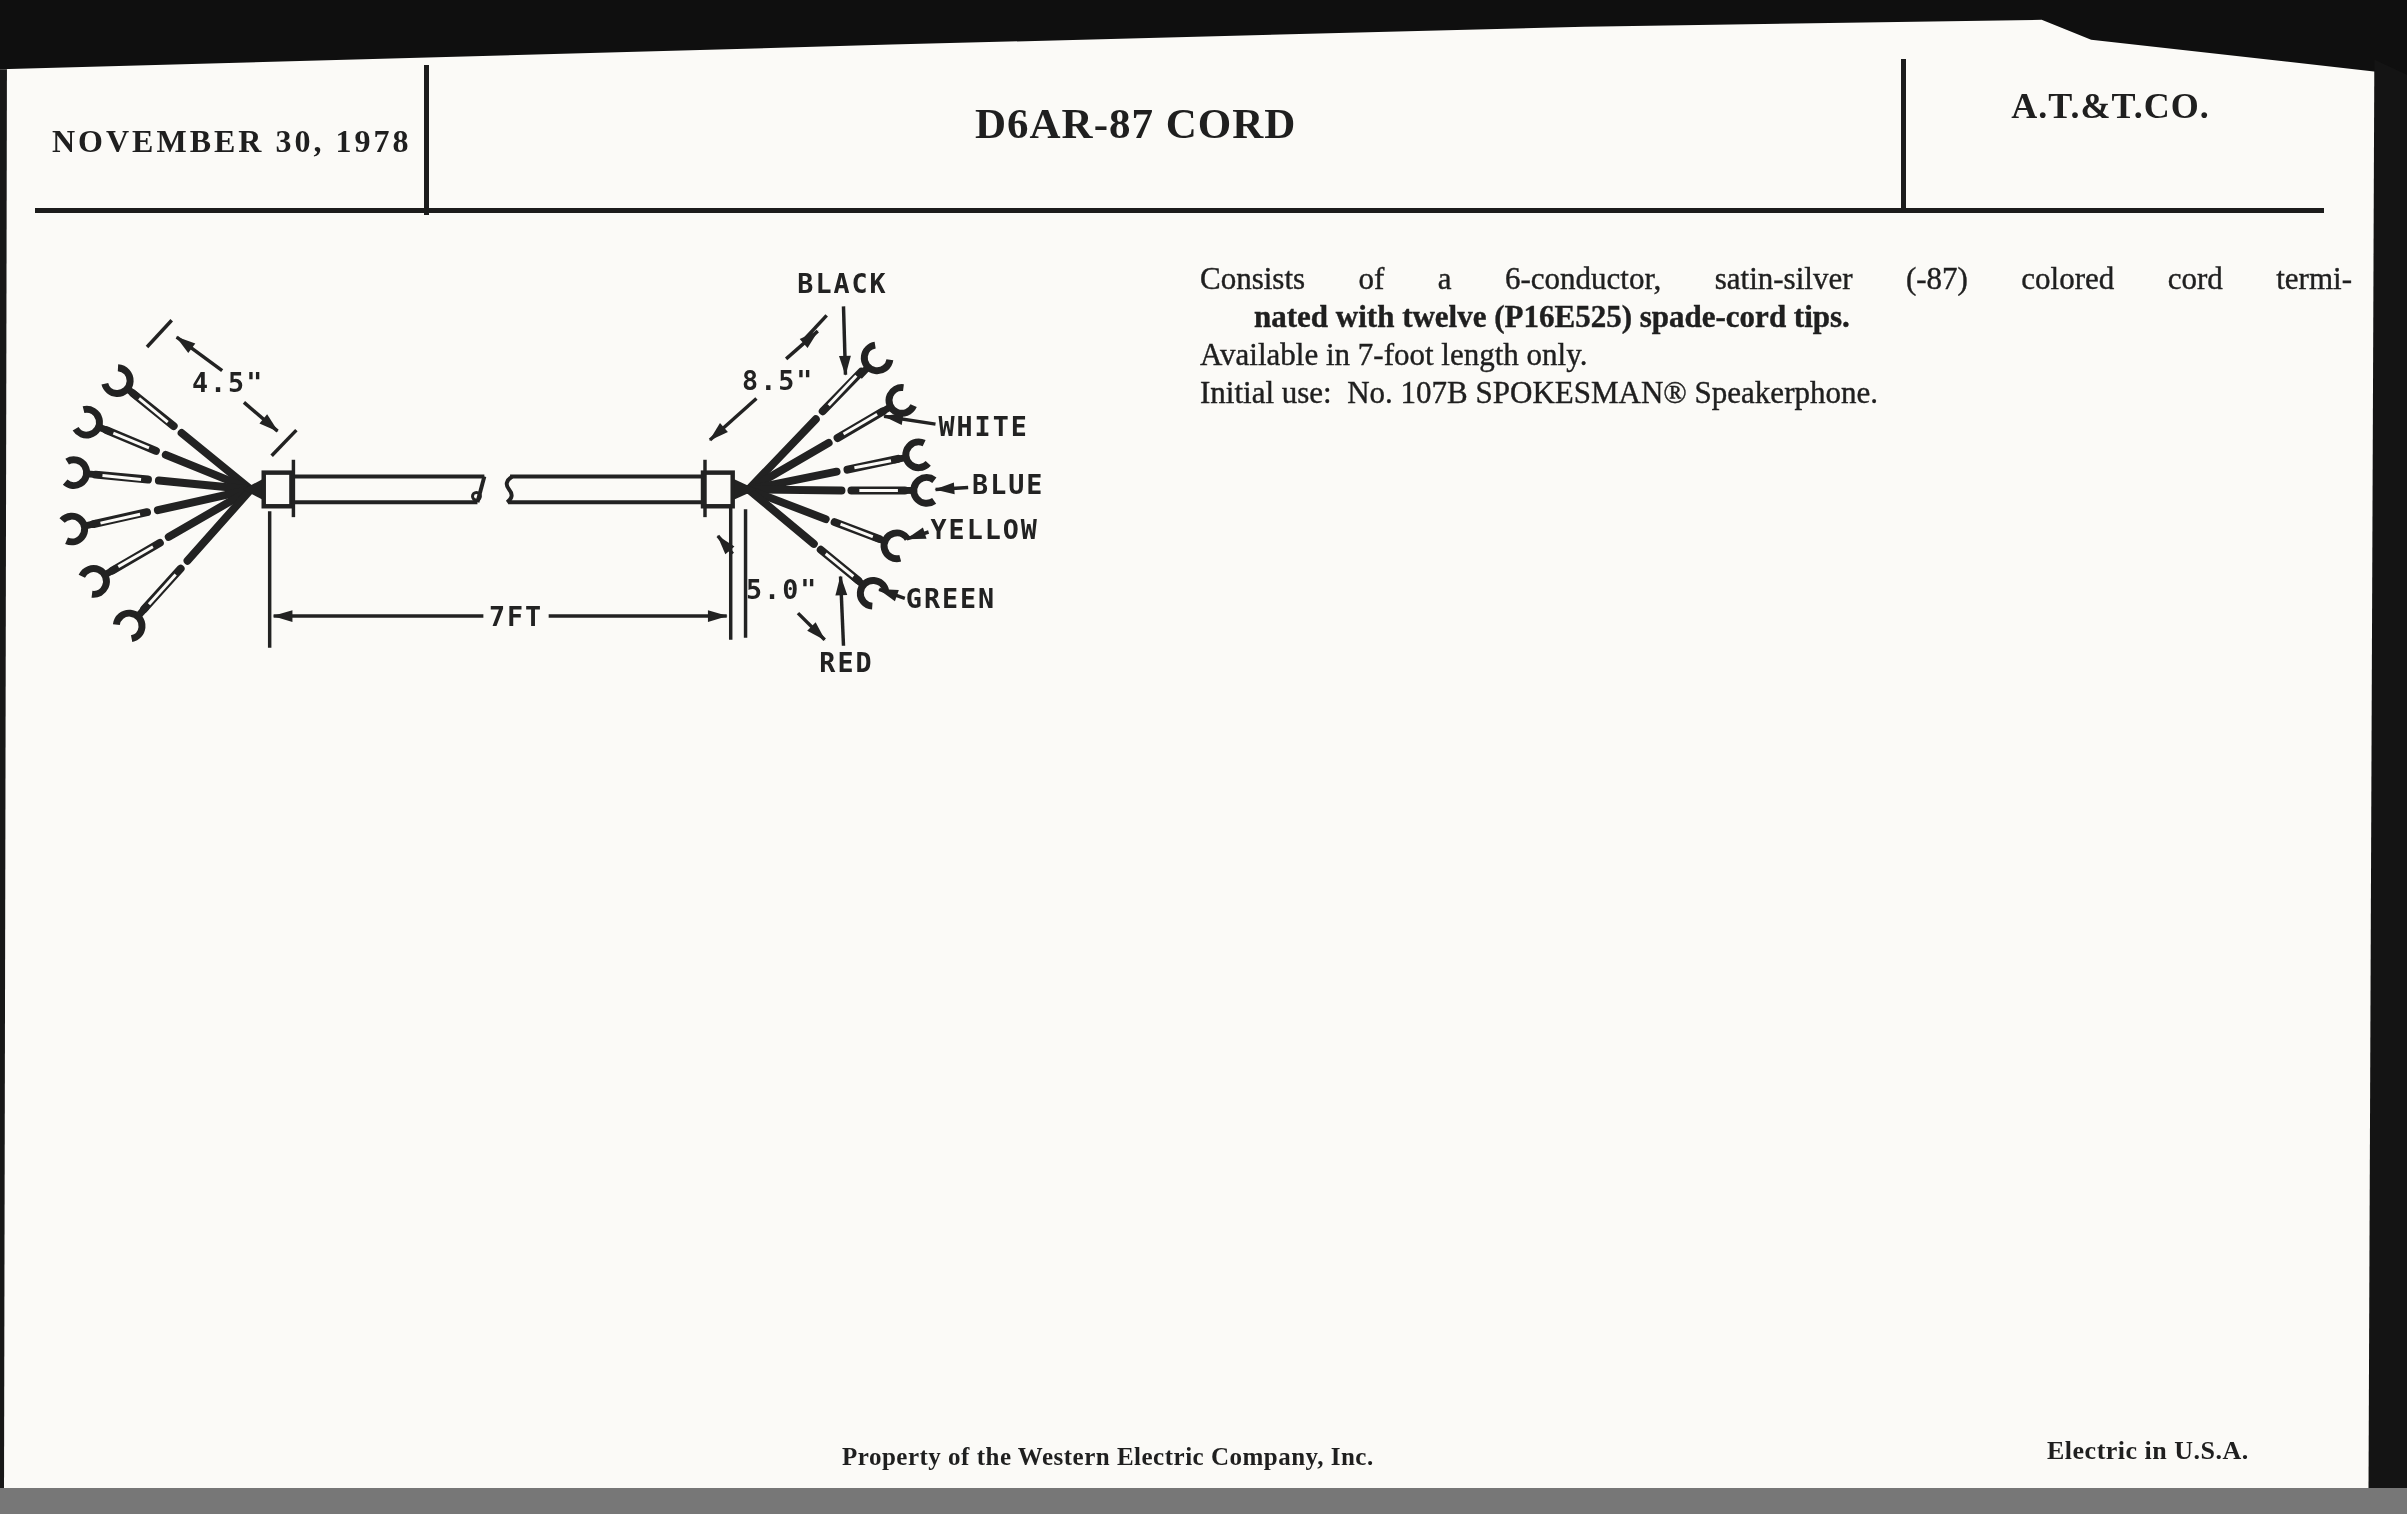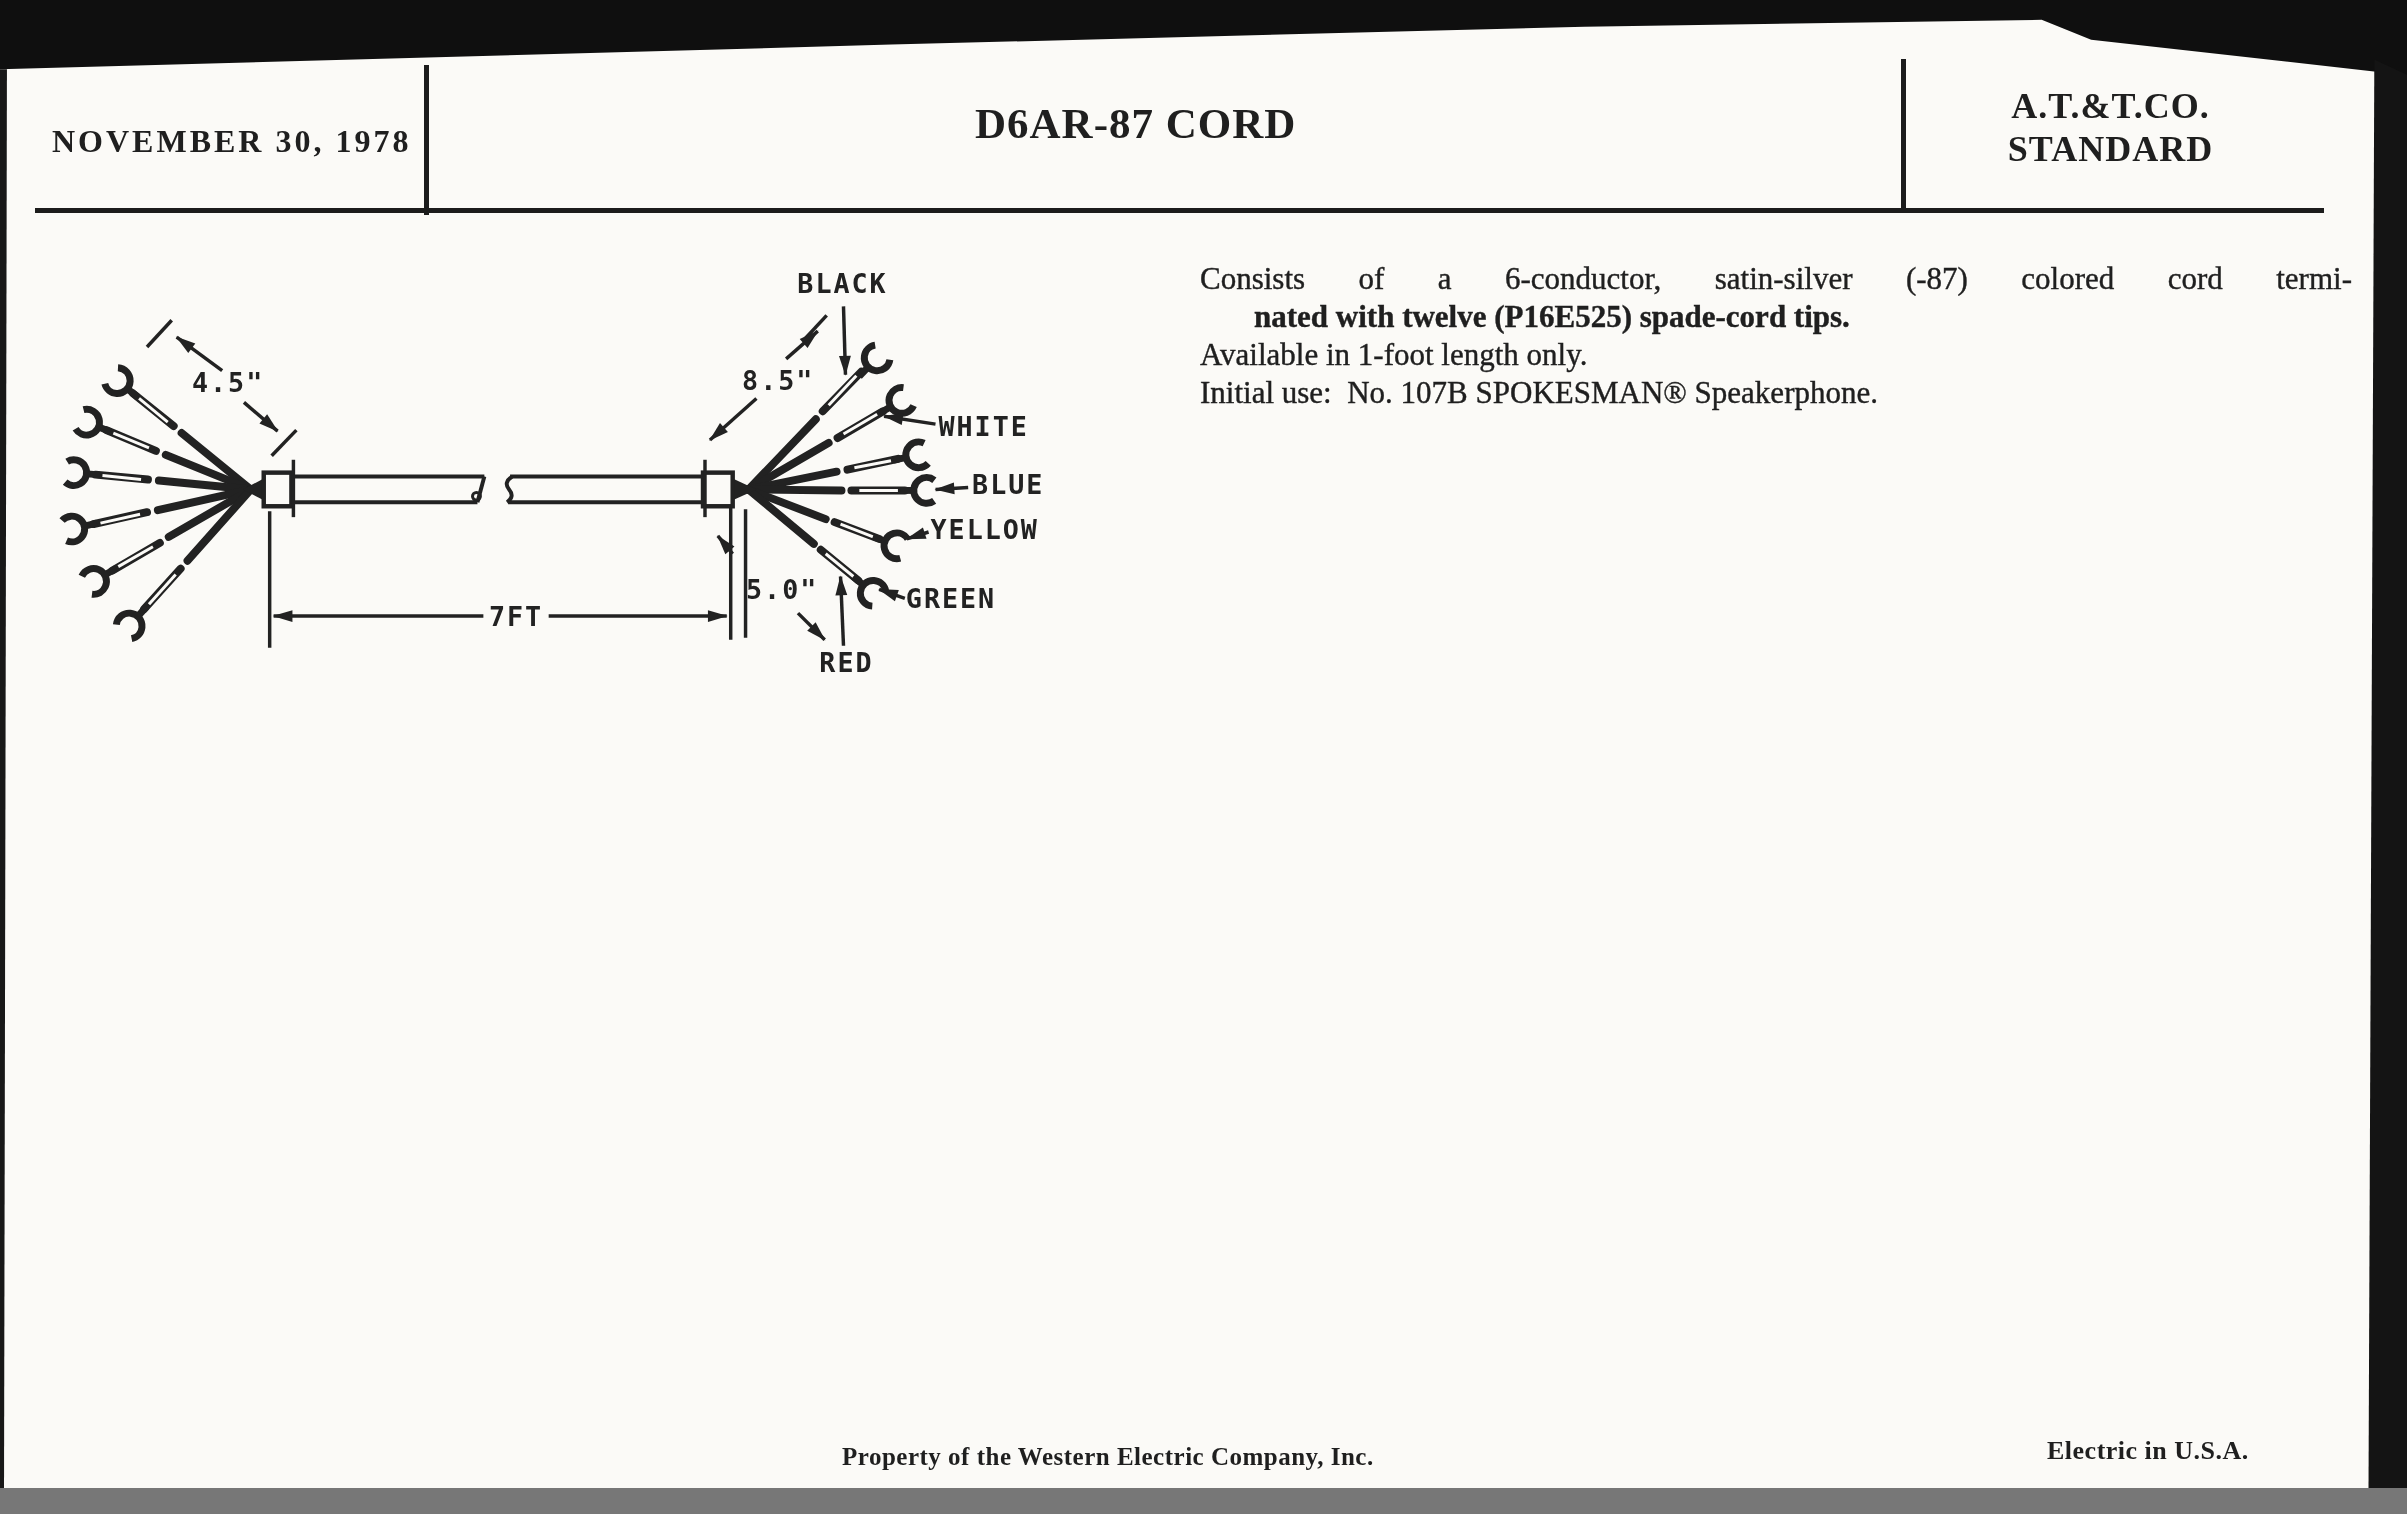--- a/index.html
+++ b/index.html
@@ -72,28 +72,27 @@
     <polygon fill="#0f0f0f" points="1140,1530 1300,1521 2432,1505 2432,1530"></polygon>
     <polygon fill="#181818" points="0,70 7,70 4,1530 0,1530"></polygon>
   </svg>
 
   <div class="hdr-date">NOVEMBER 30, 1978</div>
   <div class="vdiv left"></div>
   <div class="hdr-title">D6AR-87 CORD</div>
   <div class="vdiv right"></div>
   <div class="hdr-org">
     <div>A.T.&amp;T.CO.</div>
-    <div>STANDARD</div>
   </div>
   <div class="hrule"></div>
 
   <div class="desc">
     <div class="l1">Consists of a 6-conductor, satin-silver (-87) colored cord termi-</div>
     <div class="l2">nated with twelve (P16E525) spade-cord tips.</div>
-    <div class="l3">Available in 1-foot length only.</div>
+    <div class="l3">Available in 7-foot length only.</div>
     <div class="l4">Initial use:&nbsp; No. 107B SPOKESMAN® Speakerphone.</div>
   </div>
 
   <svg class="diagram" viewBox="0 0 1060 470">
     <defs>
       <marker id="ah" markerUnits="userSpaceOnUse" markerWidth="24" markerHeight="18" refX="21" refY="9" orient="auto">
         <path d="M22,9 L2,3 L2,15 Z" fill="#222"></path>
       </marker>
       <g id="ringg">
         <line x1="-26" y1="0" x2="-11" y2="0" stroke="#222" stroke-width="7"></line>

